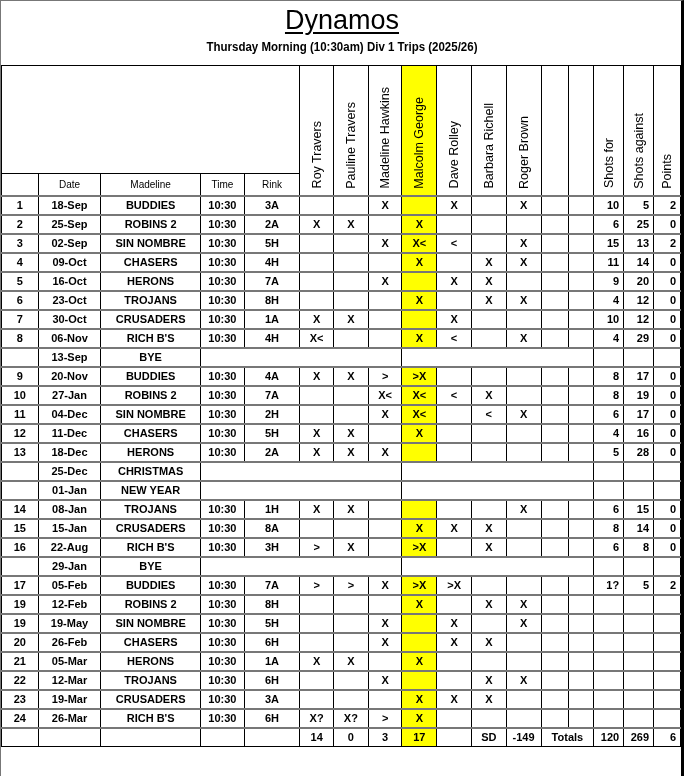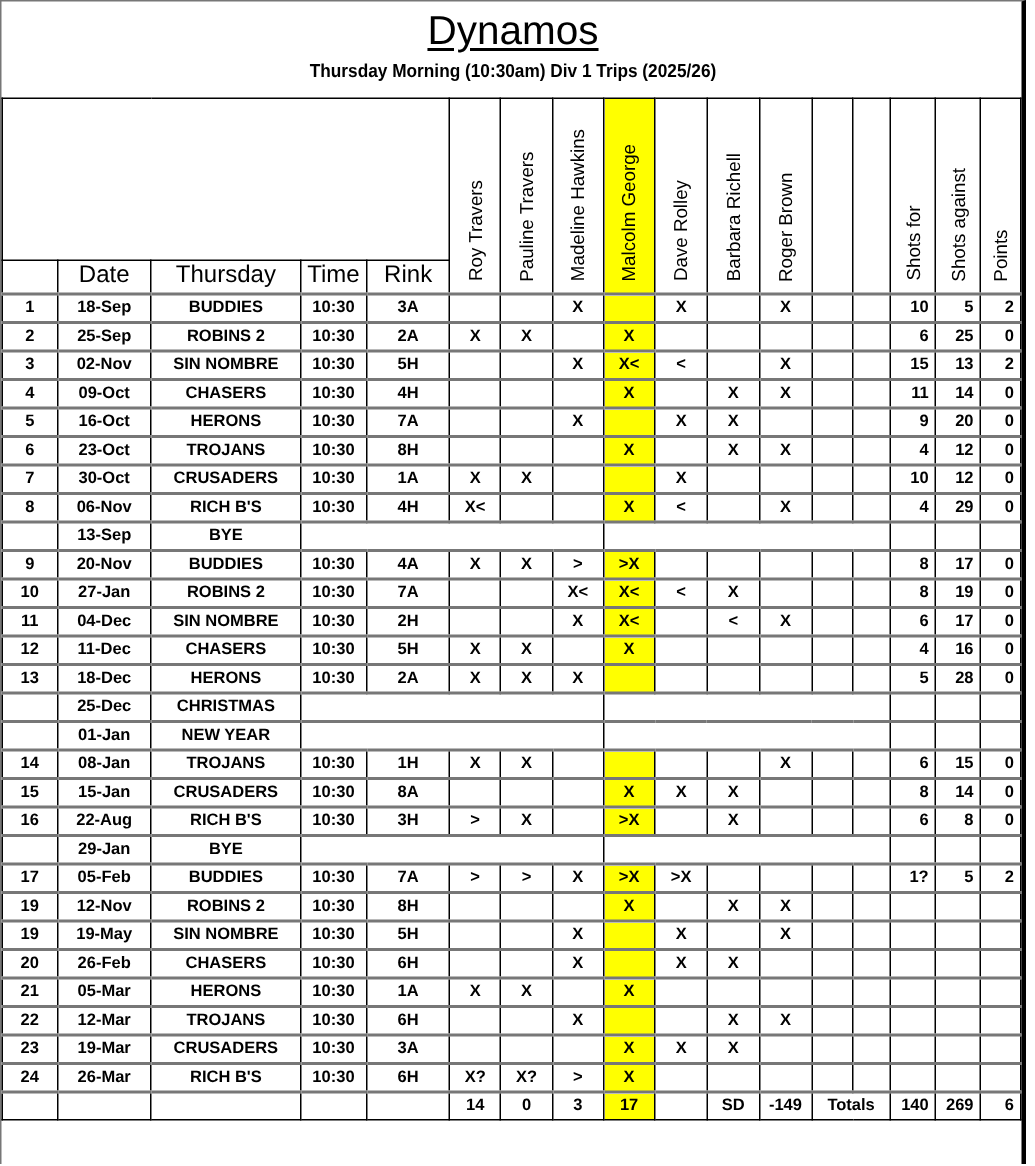--- a/index.html
+++ b/index.html
@@ -3,21 +3,21 @@
 <meta charset="utf-8">
 <style>
   html, body { margin:0; padding:0; background:#ffffff; }
   body { width:690px; height:777px; overflow:hidden; font-family:"Liberation Sans", sans-serif; color:#000; }
   .sheet { position:absolute; left:0; top:0; width:684px; height:776px; border-left:1px solid #777; border-top:1px solid #777; border-right:3px solid #000; box-sizing:border-box; }
   .title-block { position:absolute; left:0; top:0; width:682px; height:64px; text-align:center; }
   .title { position:absolute; left:0; right:0; top:4px; font-size:27px; text-decoration:underline; text-underline-offset:3px; }
   .subtitle { position:absolute; left:0; right:0; top:39px; font-size:12.5px; font-weight:bold; transform:scaleX(0.92); }
   table.grid { position:absolute; left:0; top:64px; border-collapse:collapse; table-layout:fixed; }
   table.grid td { border:1px solid #000; padding:0; height:19px; font-size:11px; font-weight:bold; text-align:center; overflow:hidden; white-space:nowrap; box-sizing:border-box; }
-  table.grid tr.hrow td { height:22px; font-weight:normal; font-size:16px; }
+  table.grid tr.hrow td { height:22px; font-weight:normal; font-size:10px; }
   table.grid tr.names td { height:108px; }
   table.grid td.num { text-align:right; padding-right:4px; }
   td.hl { background:#ffff00; }
   td.rot { vertical-align:bottom; }
   .rot-txt { display:inline-block; writing-mode:vertical-rl; transform:rotate(180deg); font-size:12.5px; font-weight:normal; padding-bottom:4px; padding-top:4px; }
   td.blank-top { border-bottom:none; }
   td.nb { border-top:1px solid #000; }
   tr.data td { border-top:2px solid #777; }
 </style>
 </head>
@@ -61,21 +61,21 @@
         <td class="rot" rowspan="2"><span class="rot-txt">Roger Brown</span></td>
         <td class="rot" rowspan="2"></td>
         <td class="rot" rowspan="2"></td>
         <td class="rot" rowspan="2"><span class="rot-txt">Shots for</span></td>
         <td class="rot" rowspan="2"><span class="rot-txt">Shots against</span></td>
         <td class="rot" rowspan="2"><span class="rot-txt">Points</span></td>
       </tr>
       <tr class="hrow">
         <td class="nb"></td>
         <td class="nb">Date</td>
-        <td class="nb">Thursday</td>
+        <td class="nb">Madeline</td>
         <td class="nb">Time</td>
         <td class="nb">Rink</td>
       </tr>
     <tr class="data">
           <td>1</td>
           <td>18-Sep</td>
           <td>BUDDIES</td>
           <td>10:30</td>
           <td>3A</td>
           <td></td>
@@ -105,21 +105,21 @@
           <td></td>
           <td></td>
           <td></td>
           <td></td>
           <td class="num">6</td>
           <td class="num">25</td>
           <td class="num">0</td>
         </tr>
         <tr class="data">
           <td>3</td>
-          <td>02-Nov</td>
+          <td>02-Sep</td>
           <td>SIN NOMBRE</td>
           <td>10:30</td>
           <td>5H</td>
           <td></td>
           <td></td>
           <td>X</td>
           <td class="hl">X&lt;</td>
           <td>&lt;</td>
           <td></td>
           <td>X</td>
@@ -430,21 +430,21 @@
           <td></td>
           <td></td>
           <td></td>
           <td></td>
           <td class="num">1?</td>
           <td class="num">5</td>
           <td class="num">2</td>
         </tr>
         <tr class="data">
           <td>19</td>
-          <td>12-Nov</td>
+          <td>12-Feb</td>
           <td>ROBINS 2</td>
           <td>10:30</td>
           <td>8H</td>
           <td></td>
           <td></td>
           <td></td>
           <td class="hl">X</td>
           <td></td>
           <td>X</td>
           <td>X</td>
@@ -575,19 +575,19 @@
           <td></td>
           <td></td>
           <td>14</td>
           <td>0</td>
           <td>3</td>
           <td class="hl">17</td>
           <td></td>
           <td>SD</td>
           <td>-149</td>
           <td colspan="2">Totals</td>
-          <td class="num">140</td>
+          <td class="num">120</td>
           <td class="num">269</td>
           <td class="num">6</td>
         </tr>
       </tbody>
   </table>
 </div>
 
 </body></html>

